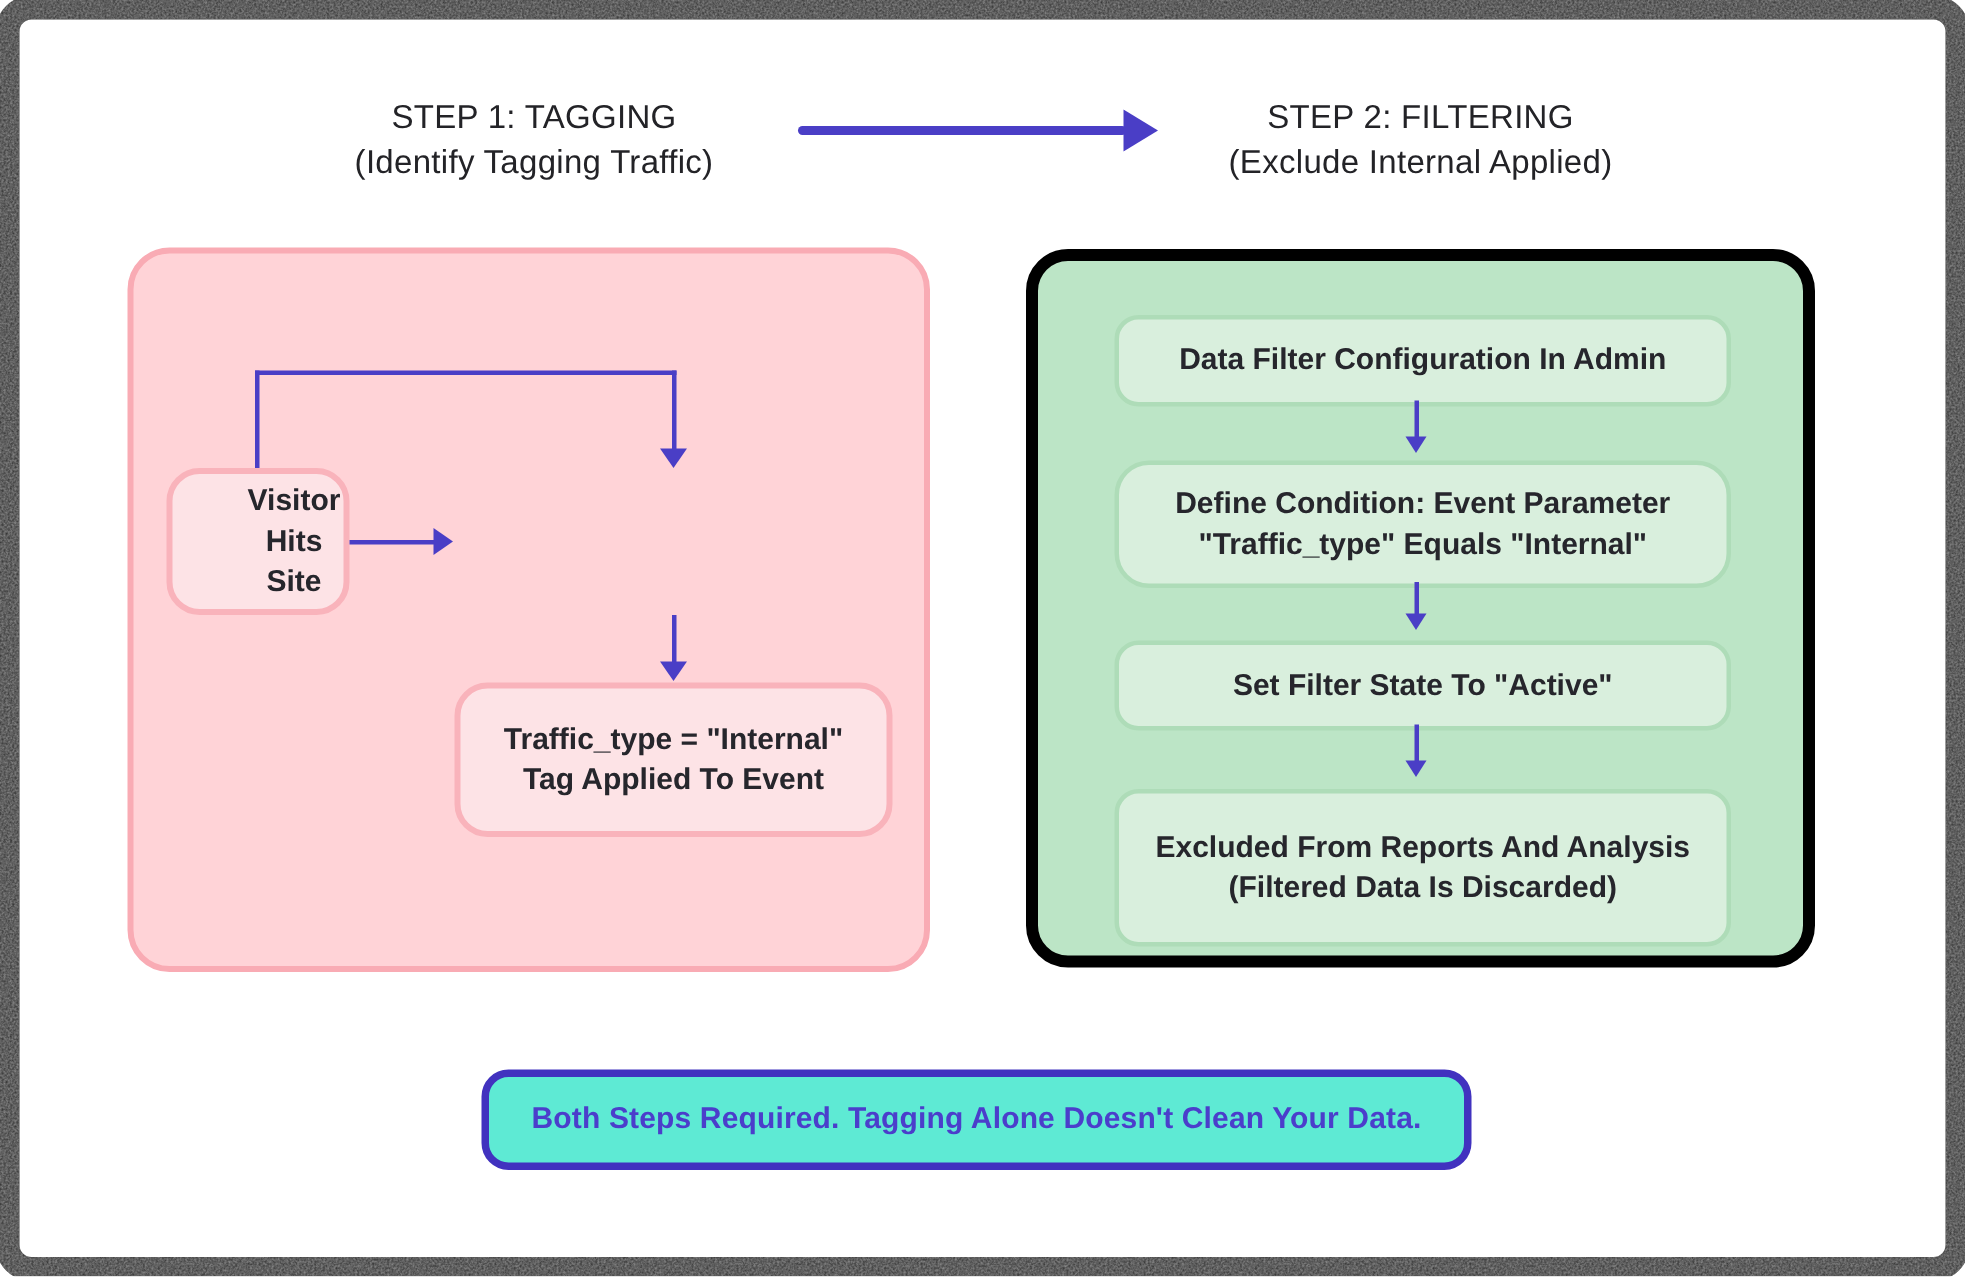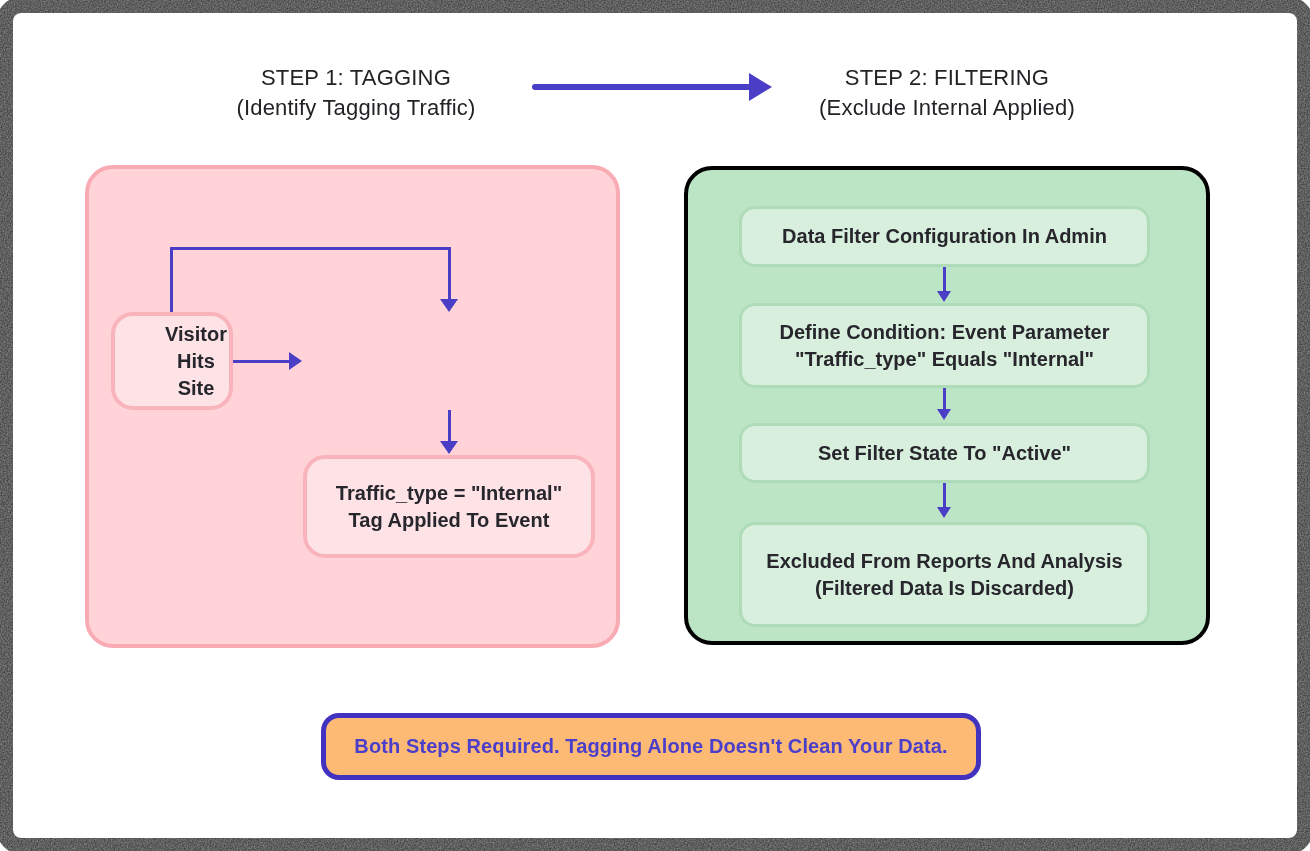--- a/index.html
+++ b/index.html
@@ -45,21 +45,21 @@
   }
 
   
   .panel { position:absolute; z-index:1; border-radius:28px; }
   .panel-pink {
     left:85px; top:165px; width:535px; height:483px;
     background:#ffd3d7; border:4px solid #f9abb4;
   }
   .panel-green {
     left:684px; top:166px; width:526px; height:479px;
-    background:#bce5c6; border:4px solid #000000;
+    background:#bce5c6; border:8px solid #000000;
   }
 
   
   .node {
     position:absolute;
     display:flex; align-items:center; justify-content:center;
     text-align:center;
     font-weight:600; font-size:20px; line-height:27px;
     color:#26262c;
     white-space:pre-line;
@@ -68,21 +68,21 @@
     background:#fde3e6; border:4px solid #f9b3bb; border-radius:22px;
   }
   .node-green {
     background:#d9efdd; border:3px solid #aedcb8; border-radius:16px;
   }
   .n-visitor { left:22px;  top:143px; width:122px; height:98px;padding-left:48px; }
   .n-ga4     { left:214px; top:143px; width:292px; height:98px; }
   .n-tag     { left:214px; top:286px; width:292px; height:103px; }
 
   .n-g1 { left:51px; top:36px;  width:411px; height:61px; }
-  .n-g2 { left:51px; top:133px; width:411px; height:85px; }
+  .n-g2 { left:51px; top:133px; width:411px; height:85px;border-radius:23px; }
   .n-g3 { left:51px; top:253px; width:411px; height:60px; }
   .n-g4 { left:51px; top:352px; width:411px; height:105px; }
 
   
   .seg { position:absolute; z-index:5; background:#4a3ec6; }
   .head { position:absolute; z-index:5; width:0; height:0; }
   .head-down {
     border-left:9px solid transparent;
     border-right:9px solid transparent;
     border-top:13px solid #4a3ec6;
@@ -113,21 +113,21 @@
   .g-a1-head { left:937px; top:291px; }
   .g-a2-line { left:943px; top:388px; width:3px; height:22px; }
   .g-a2-head { left:937px; top:409px; }
   .g-a3-line { left:943px; top:483px; width:3px; height:25px; }
   .g-a3-head { left:937px; top:507px; }
 
   
   .footer-box {
     position:absolute; z-index:2;
     left:321px; top:713px; width:660px; height:67px;
-    background:#fdba74; border:5px solid #4132bf; border-radius:18px;
+    background:#5eead4; border:5px solid #4132bf; border-radius:18px;
     display:flex; align-items:center; justify-content:center;
   }
   .footer-text {
     font-size:20px; font-weight:600; color:#4b3ecb;
     text-align:center; letter-spacing:0.1px;
   }
 </style>
 </head>
 <body>
 

